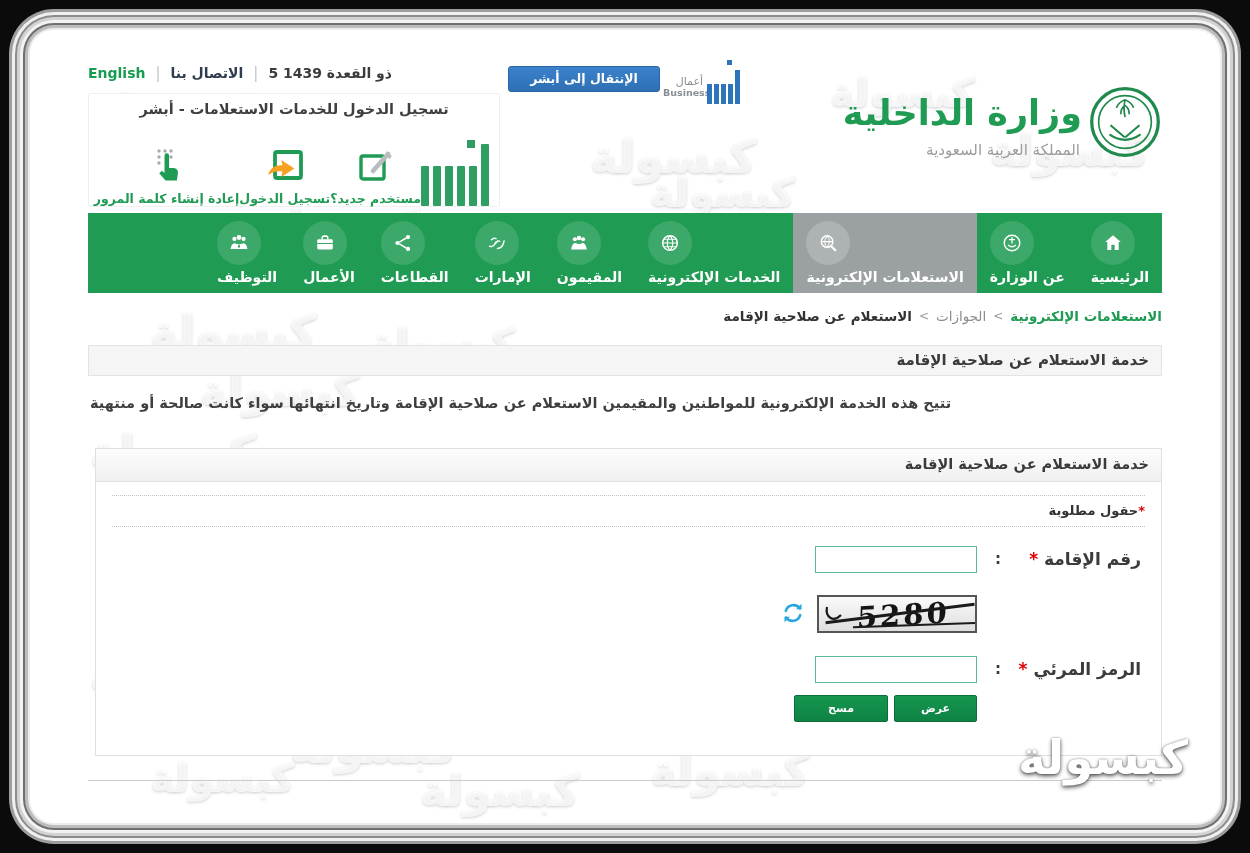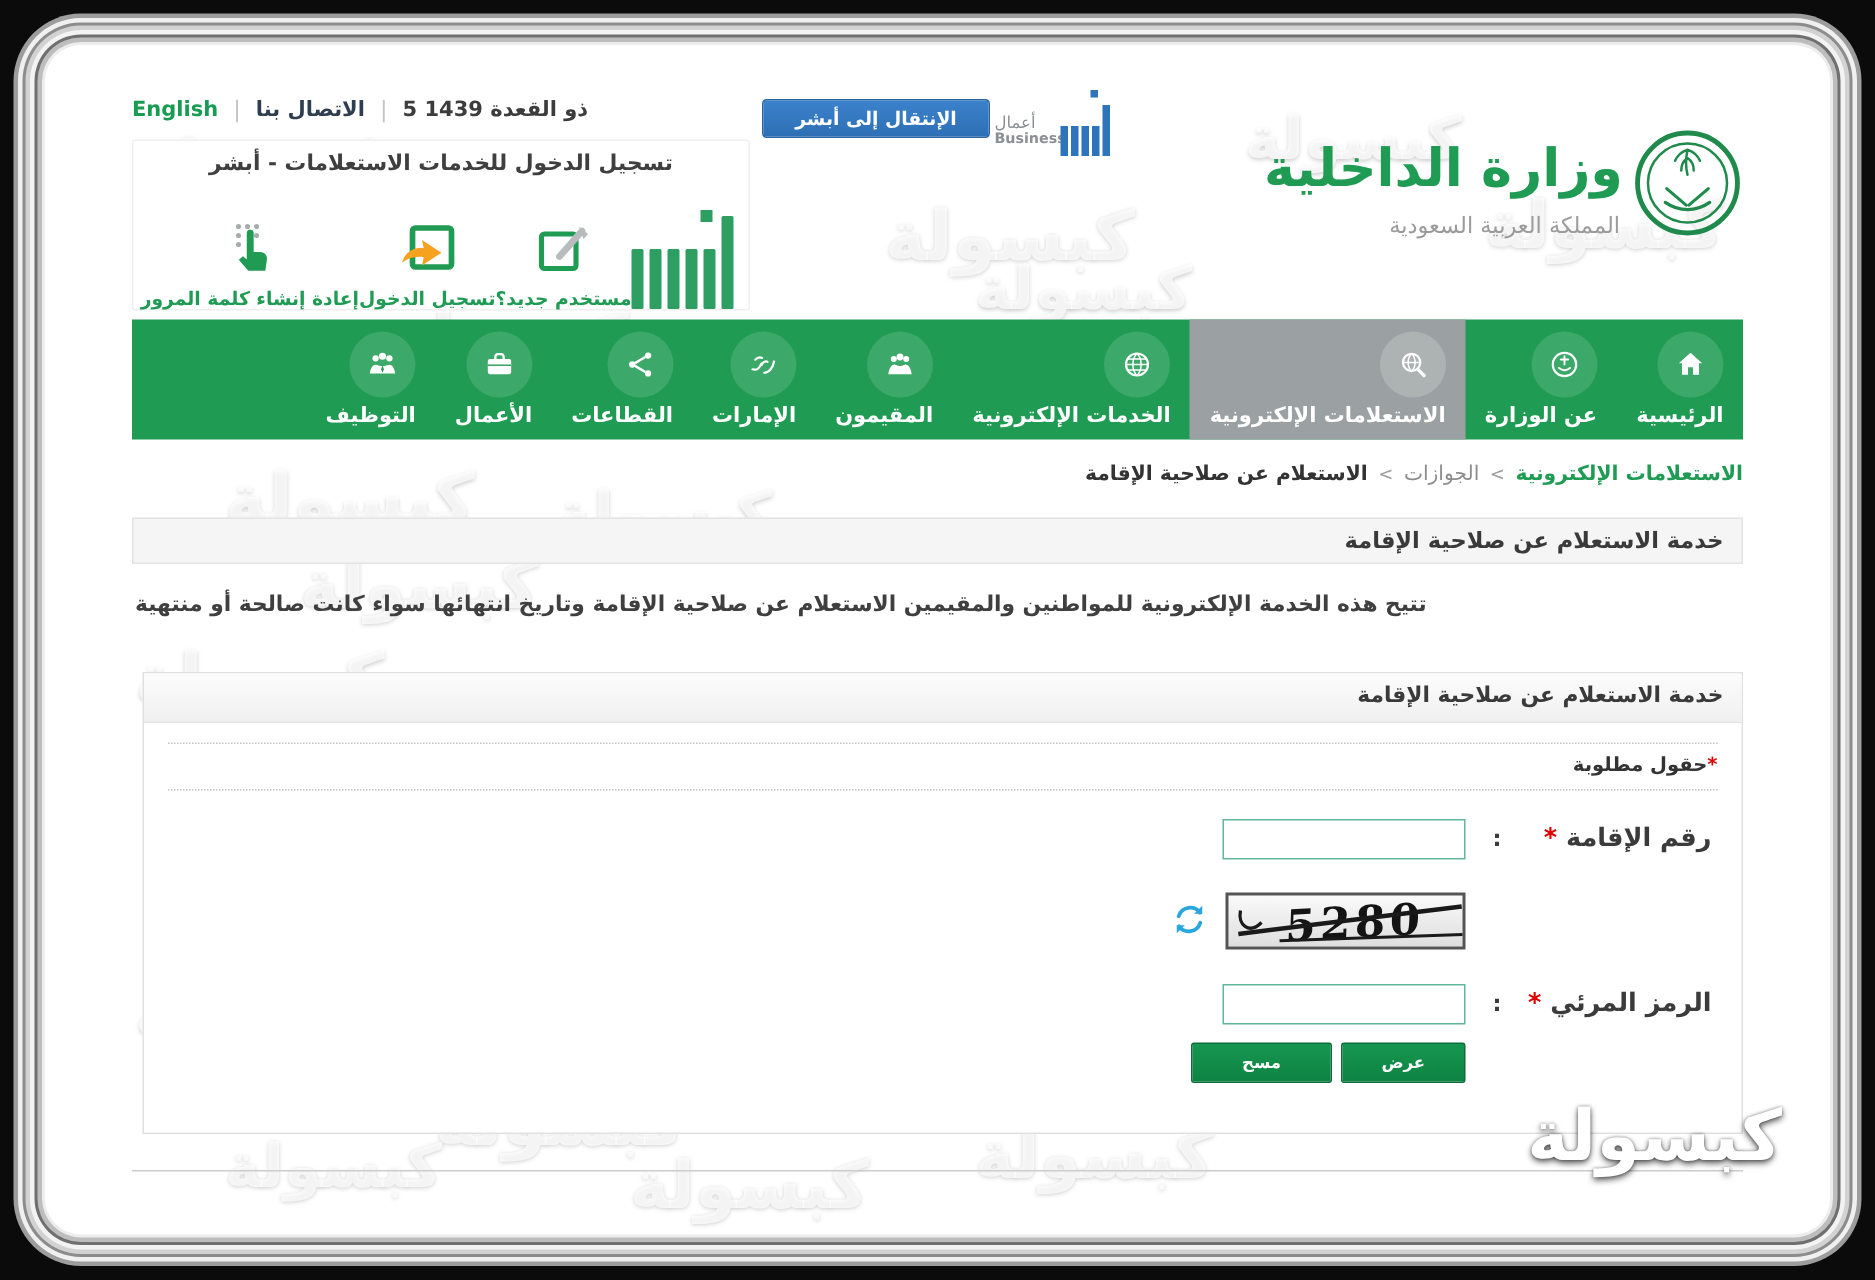--- a/index.html
+++ b/index.html
@@ -29,21 +29,21 @@
   .top-sep { color:#c4c4c4; font-size:15px; }
   .contact-link { color:#2e3d4f; font-weight:bold; }
   .hijri-date { color:#3c3c3c; font-weight:bold; }
 
   .btn-business {
     position:absolute; left:420px; top:6px; width:152px; height:26px;
     background:linear-gradient(#3b82cc,#2e6fb4); color:#fff; border:1px solid #2a65a5;
     font-size:12.5px; font-weight:bold; text-align:center; line-height:24px; border-radius:3px;
   }
   .biz-logo { position:absolute; left:575px; top:0; width:84px; height:44px; direction:ltr; }
-  .biz-text { position:absolute; left:0; top:16px; width:40px; text-align:left; color:#8a8f94; line-height:1.1; }
+  .biz-text { position:absolute; left:0; top:16px; width:40px; text-align:right; color:#8a8f94; line-height:1.1; }
   .biz-text .t1 { font-size:11px; display:block; }
   .biz-text .t2 { font-size:9.5px; font-weight:bold; display:block; }
   .biz-bars { position:absolute; left:44px; top:2px; height:42px; display:flex; align-items:flex-end; gap:2.5px; direction:ltr; }
   .biz-bars i { display:block; width:4.5px; background:#2e74bb; }
   .biz-dot { position:absolute; left:64px; top:0px; width:5px; height:5px; background:#2e74bb; }
 
   
   .ministry { position:absolute; left:640px; top:25px; width:434px; height:110px; }
   .ministry-title { position:absolute; right:80px; top:8px; font-size:35px; font-weight:bold; color:#1f9b53; }
   .ministry-sub { position:absolute; right:82px; top:56px; font-size:15px; color:#9b9b9b; letter-spacing:1px; }
@@ -54,21 +54,21 @@
   .login-title { position:absolute; top:7px; width:100%; text-align:center; font-size:14.5px; font-weight:bold; color:#3f3f3f; }
   .login-row { position:absolute; top:30px; right:4px; left:4px; height:82px; display:flex; align-items:flex-end; justify-content:space-between; padding:0 6px; }
   .login-item { display:flex; flex-direction:column; align-items:center; gap:5px; }
   .login-item .lbl { font-size:12.5px; font-weight:bold; color:#1f9b53; white-space:nowrap; }
   .absher-bars { position:relative; height:66px; display:flex; align-items:flex-end; gap:4px; direction:ltr; padding-top:4px; }
   .absher-bars i { display:block; width:8px; background:#2f9e63; border-radius:1px; }
   .absher-dot { position:absolute; right:14px; top:0; width:8px; height:8px; background:#2f9e63; }
 
   
   .nav { position:absolute; left:0; top:153px; width:1074px; height:80px; background:#1f9b53; display:flex; direction:rtl; }
-  .nav-item { height:100%; display:flex; flex-direction:column; align-items:flex-start; justify-content:center; gap:4px; padding:0 13px; cursor:pointer; }
+  .nav-item { height:100%; display:flex; flex-direction:column; align-items:flex-end; justify-content:center; gap:4px; padding:0 13px; cursor:pointer; }
   .nav-item.active { background:#9ba1a2; }
   .nav-circle { width:44px; height:44px; border-radius:50%; background:rgba(255,255,255,.13); display:flex; align-items:center; justify-content:center; }
   .nav-item.active .nav-circle { background:rgba(255,255,255,.18); }
   .nav-label { color:#fff; font-size:14px; font-weight:bold; white-space:nowrap; }
 
   
   .breadcrumb { position:absolute; right:0; top:248px; font-size:13.5px; display:flex; direction:rtl; gap:7px; align-items:center; }
   .bc-link { color:#1f9b53; font-weight:bold; }
   .bc-sep { color:#9a9a9a; font-size:12px; }
   .bc-mid { color:#8d8d8d; }

